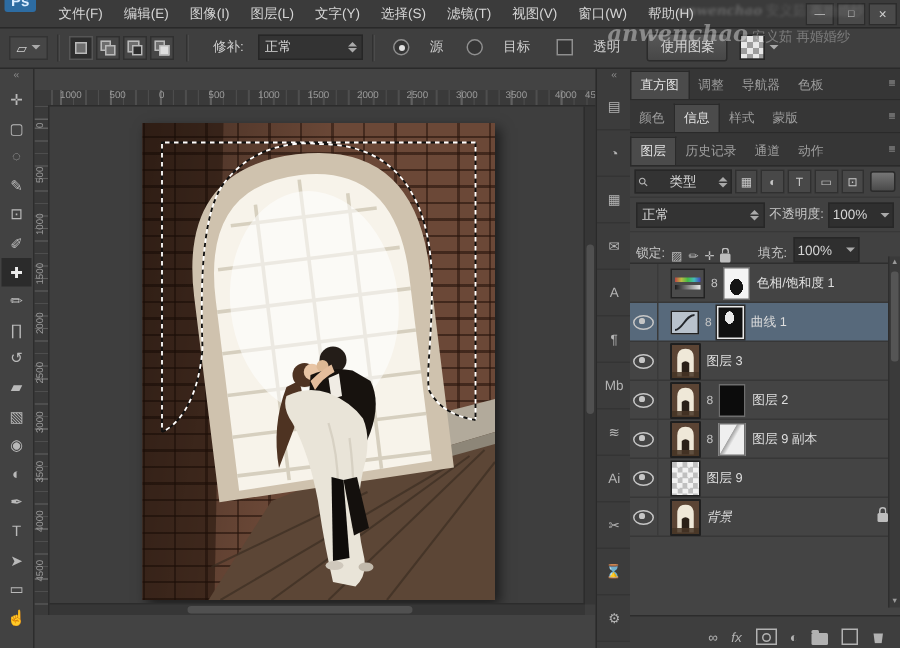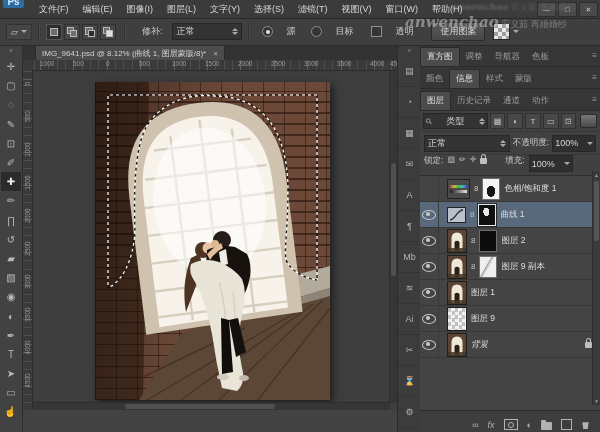--- a/index.html
+++ b/index.html
@@ -84,21 +84,21 @@
   .pmenu{position:absolute;right:3px;top:6px;color:#9d9d9d;font-size:8px;}
   .filterrow{height:20px;display:flex;align-items:center;border-bottom:1px solid #383838;background:#414141;padding:0 3px;}
   .kindsel{display:flex;align-items:center;gap:2px;width:60px;height:14px;background:#333;border:1px solid #272727;color:#d4d4d4;padding:0 2px;justify-content:space-between;}
   .searchglyph{transform:rotate(-45deg);display:inline-block;font-size:8px;color:#b5b5b5;}
   .ficon{width:14px;height:14px;border:1px solid #303030;background:#484848;color:#c7c7c7;font-size:8px;display:flex;align-items:center;justify-content:center;margin-left:2px;}
   .ftoggle{margin-left:4px;width:15px;height:12px;background:linear-gradient(#777,#4a4a4a);border:1px solid #2b2b2b;border-radius:2px;}
   .blendrow{height:22px;display:flex;align-items:center;border-bottom:1px solid #383838;padding:0 4px;gap:3px;}
   .blendsel{display:flex;align-items:center;justify-content:space-between;width:78px;height:15px;background:#333;border:1px solid #272727;color:#d6d6d6;padding:0 3px;}
   .valbox{display:flex;align-items:center;justify-content:space-between;width:38px;height:15px;background:#2f2f2f;border:1px solid #272727;color:#d6d6d6;padding:0 2px;}
   .plabel{color:#c9c9c9;font-size:8.5px;white-space:nowrap;}
-  .lockrow{height:20px;display:flex;align-items:flex-start;border-bottom:1px solid #2e2e2e;padding:0 4px;gap:4px;background:#414141;}
+  .lockrow{height:20px;display:flex;align-items:flex-end;border-bottom:1px solid #2e2e2e;padding:0 4px;gap:4px;background:#414141;}
   .lockico{font-size:8px;color:#bdbdbd;}
   .cssLock{display:inline-block;width:7px;height:6px;background:#bdbdbd;border-radius:1px;position:relative;margin-top:3px;}
   .cssLock::before{content:"";position:absolute;left:1px;top:-4px;width:3px;height:3px;border:1px solid #bdbdbd;border-bottom:none;border-radius:3px 3px 0 0;}
   
   .layers{height:234px;background:#444;position:relative;}
   .lrow{height:25px;border-bottom:1px solid #373737;display:flex;align-items:center;gap:4px;padding-right:2px;}
   .lrow.sel{background:#57697b;}
   .eyewell{width:18px;height:25px;border-right:1px solid #3a3a3a;display:flex;align-items:center;justify-content:center;flex:none;}
   .eye{display:inline-block;width:12px;height:8px;border:1px solid #c6c6c6;border-radius:50%;position:relative;}
   .eye::after{content:"";position:absolute;left:3px;top:1.5px;width:3.5px;height:3.5px;border-radius:50%;background:#c6c6c6;}
@@ -237,26 +237,20 @@
     <span class="tool">▧</span>
     <span class="tool">◉</span>
     <span class="tool">◐</span>
     <span class="tool">✒</span>
     <span class="tool">T</span>
     <span class="tool">➤</span>
     <span class="tool">▭</span>
     <span class="tool">☝</span>
   </div>
 
-  <div class="doctabbar">
-    <div class="doctab">
-      <span>IMG_9641.psd @ 8.12% (曲线 1, 图层蒙版/8)*</span>
-      <span class="closex">×</span>
-    </div>
-  </div>
 
   <div class="corner"></div>
   <div class="hruler">
     <span style="left:8px">1000</span>
     <span style="left:41px">500</span>
     <span style="left:74px">0</span>
     <span style="left:107px">500</span>
     <span style="left:140px">1000</span>
     <span style="left:173px">1500</span>
     <span style="left:206px">2000</span>
@@ -445,20 +439,29 @@
         <span class="curvesbox">
           <svg width="17" height="14" viewBox="0 0 17 14">
               <path d="M2,12 C7,12 9,2 15,2" fill="none" stroke="#23262b" stroke-width="1.3"></path>
             </svg>
         </span>
         <span class="linkg">8</span>
         <span class="lmask m-curves active"></span>
         <span class="lname">曲线 1</span>
       </div>
 
+      <div class="lrow">
+        <span class="eyewell">
+            <span class="eye"></span>
+          </span>
+        <span class="pthumbbox"><svg width="18" height="22">
+              <use href="#pthumb"></use>
+            </svg></span>
+        <span class="lname">图层 3</span>
+      </div>
 
       <div class="lrow">
         <span class="eyewell">
             <span class="eye"></span>
           </span>
         <span class="pthumbbox"><svg width="18" height="22">
               <use href="#pthumb"></use>
             </svg></span>
         <span class="linkg">8</span>
         <span class="lmask m-black"></span>
@@ -470,29 +473,20 @@
             <span class="eye"></span>
           </span>
         <span class="pthumbbox"><svg width="18" height="22">
               <use href="#pthumb"></use>
             </svg></span>
         <span class="linkg">8</span>
         <span class="lmask m-copy"></span>
         <span class="lname">图层 9 副本</span>
       </div>
 
-      <div class="lrow">
-        <span class="eyewell">
-            <span class="eye"></span>
-          </span>
-        <span class="pthumbbox"><svg width="18" height="22">
-              <use href="#pthumb"></use>
-            </svg></span>
-        <span class="lname">图层 1</span>
-      </div>
 
 
       <div class="lrow">
         <span class="eyewell">
             <span class="eye"></span>
           </span>
         <span class="checkerthumb"></span>
         <span class="lname">图层 9</span>
       </div>
 

